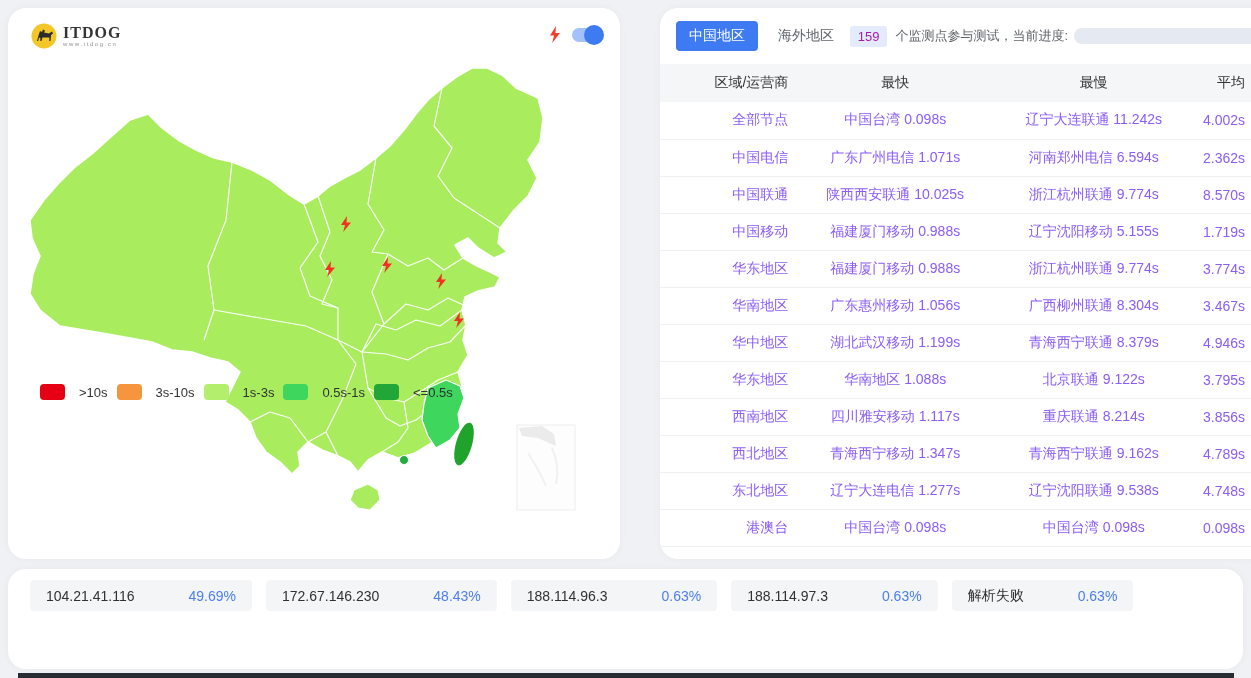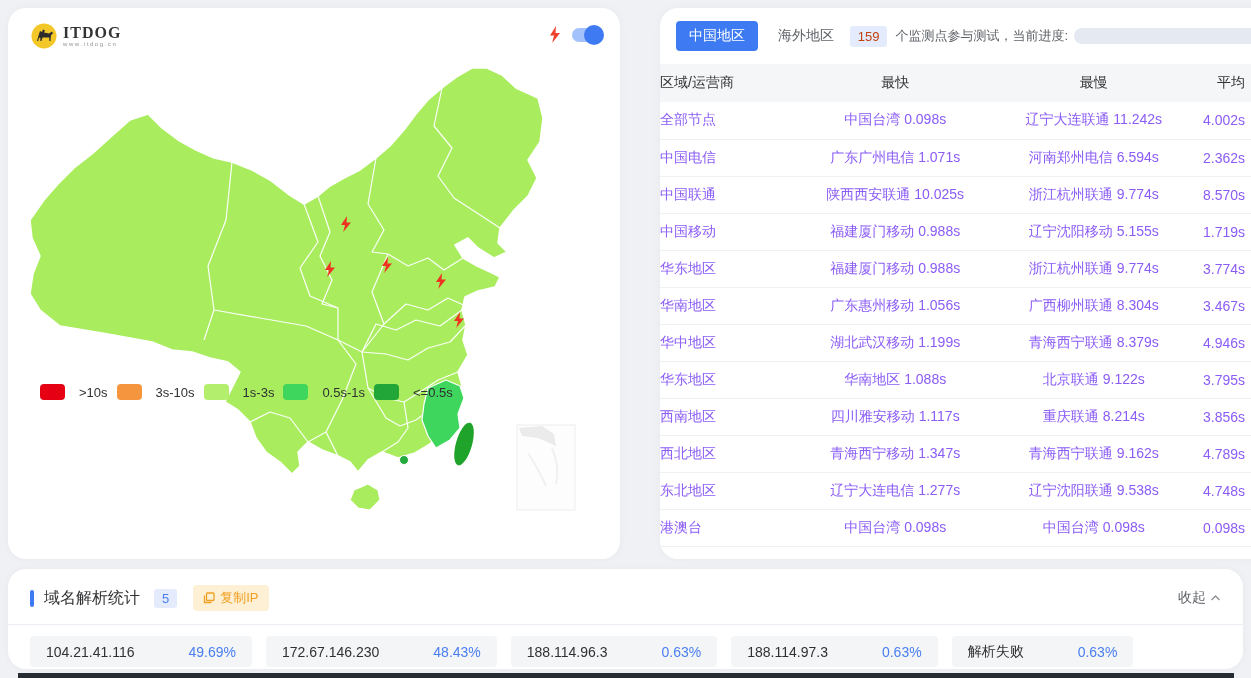--- a/index.html
+++ b/index.html
@@ -22,28 +22,28 @@
   .toggle-knob { position:absolute; right:-2px; top:-3px; width:20px; height:20px; border-radius:50%; background:#3e7bf2; }
   .legend { position:absolute; left:32px; top:376px; display:flex; flex-direction:row; gap:9px; z-index:3; }
   .legend-item { display:flex; align-items:center; }
   .legend-swatch { width:25px; height:16px; border-radius:4px; }
   .legend-label { margin-left:14px; font-size:13px; color:#303133; }
 
   
   .results-header { display:flex; align-items:center; height:56px; padding:0 12px 0 16px; }
   .tab-active { background:#3e7bf2; color:#fff; font-size:14px; padding:6px 13px; border-radius:4px; border:none; cursor:pointer; }
   .tab-inactive { color:#5f6368; font-size:14px; margin-left:20px; background:none; border:none; cursor:pointer; }
-  .count-badge { margin-left:auto; background:#e3ebfc; color:#c2410c; font-size:13px; padding:3px 8px; border-radius:3px; }
+  .count-badge { margin-left:auto; background:#e3ebfc; color:#a21caf; font-size:13px; padding:3px 8px; border-radius:3px; }
   .progress-label { margin-left:8px; color:#5f6368; font-size:13px; white-space:nowrap; }
   .progress-track { margin-left:6px; width:185px; height:16px; border-radius:9px; background:#e5e9f2; overflow:hidden; }
   .progress-fill { height:100%; background:#4a80f2; color:#fff; font-size:12px; line-height:16px; text-align:center; border-radius:9px;margin-top:16px; }
   table.results { width:100%; border-collapse:collapse; font-size:14px; }
   table.results th { background:#f5f6f8; color:#333; font-weight:normal; height:38px; }
   table.results td { height:37px; color:#8b5cf6; border-bottom:1px solid #eef0f4; }
-  .col0 { width:21%; text-align:left; }
+  .col0 { width:21%; text-align:right; }
   .col1 { width:35%; text-align:center; }
   .col2 { width:30%; text-align:center; }
   .col3 { width:14%; text-align:right; padding-right:26px; }
 
   
   .dns-header { display:flex; align-items:center; padding:16px 22px 13px 22px; border-bottom:1px solid #ebeef5; }
   .accent-bar { width:4px; height:17px; border-radius:2px; background:#3e7bf2; margin-right:10px; }
   .dns-title { font-size:16px; color:#303133; }
   .dns-badge { margin-left:14px; background:#e3ebfc; color:#4a7ef0; font-size:13px; padding:2px 8px; border-radius:3px; }
   .copy-btn { margin-left:16px; display:inline-flex; align-items:center; gap:5px; background:#fdf0d5; color:#f2a023; border:none; font-size:13px; padding:4px 10px; border-radius:4px; cursor:pointer; }
@@ -251,38 +251,20 @@
           <td class="col0">港澳台</td>
           <td class="col1">中国台湾 0.098s</td>
           <td class="col2">中国台湾 0.098s</td>
           <td class="col3">0.098s</td>
         </tr>
       </tbody>
   </table>
 </div>
 
 <div class="panel panel-dns">
-  <div class="dns-header">
-    <div class="accent-bar"></div>
-    <span class="dns-title">域名解析统计</span>
-    <span class="dns-badge">5</span>
-    <button class="copy-btn">
-      <svg width="12" height="12" viewBox="0 0 12 12">
-        <rect x="3.5" y="1" width="7.5" height="7.5" rx="1" fill="none" stroke="#f2a023" stroke-width="1.3"></rect>
-        <path d="M1.5 3.5 L1.5 10.5 L8.5 10.5" fill="none" stroke="#f2a023" stroke-width="1.3"></path>
-      </svg>
-      <span>复制IP</span>
-    </button>
-    <button class="collapse-btn">
-      <span>收起</span>
-      <svg width="11" height="8" viewBox="0 0 11 8">
-        <polyline points="1.5,6 5.5,2 9.5,6" fill="none" stroke="#909399" stroke-width="1.5"></polyline>
-      </svg>
-    </button>
-  </div>
   <div class="ip-list">
       <div class="ip-chip">
         <span class="ip-text">104.21.41.116</span>
         <span class="ip-pct">49.69%</span>
       </div>
       <div class="ip-chip">
         <span class="ip-text">172.67.146.230</span>
         <span class="ip-pct">48.43%</span>
       </div>
       <div class="ip-chip">

